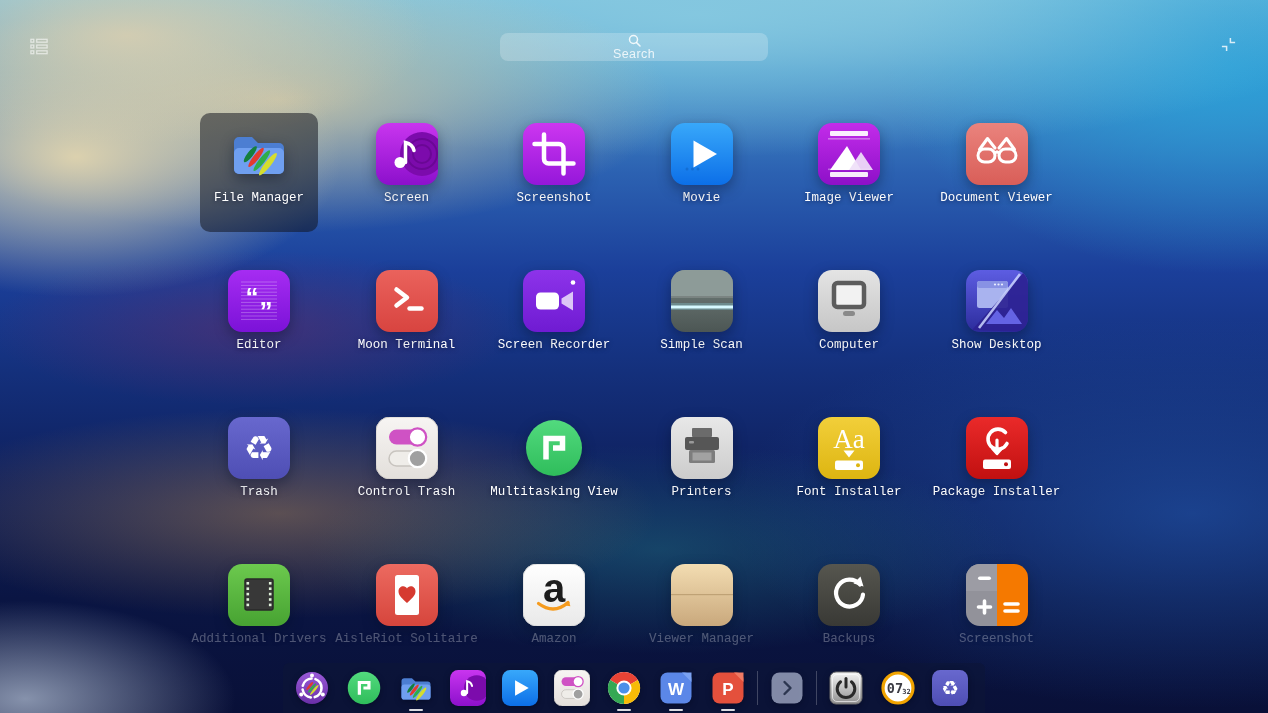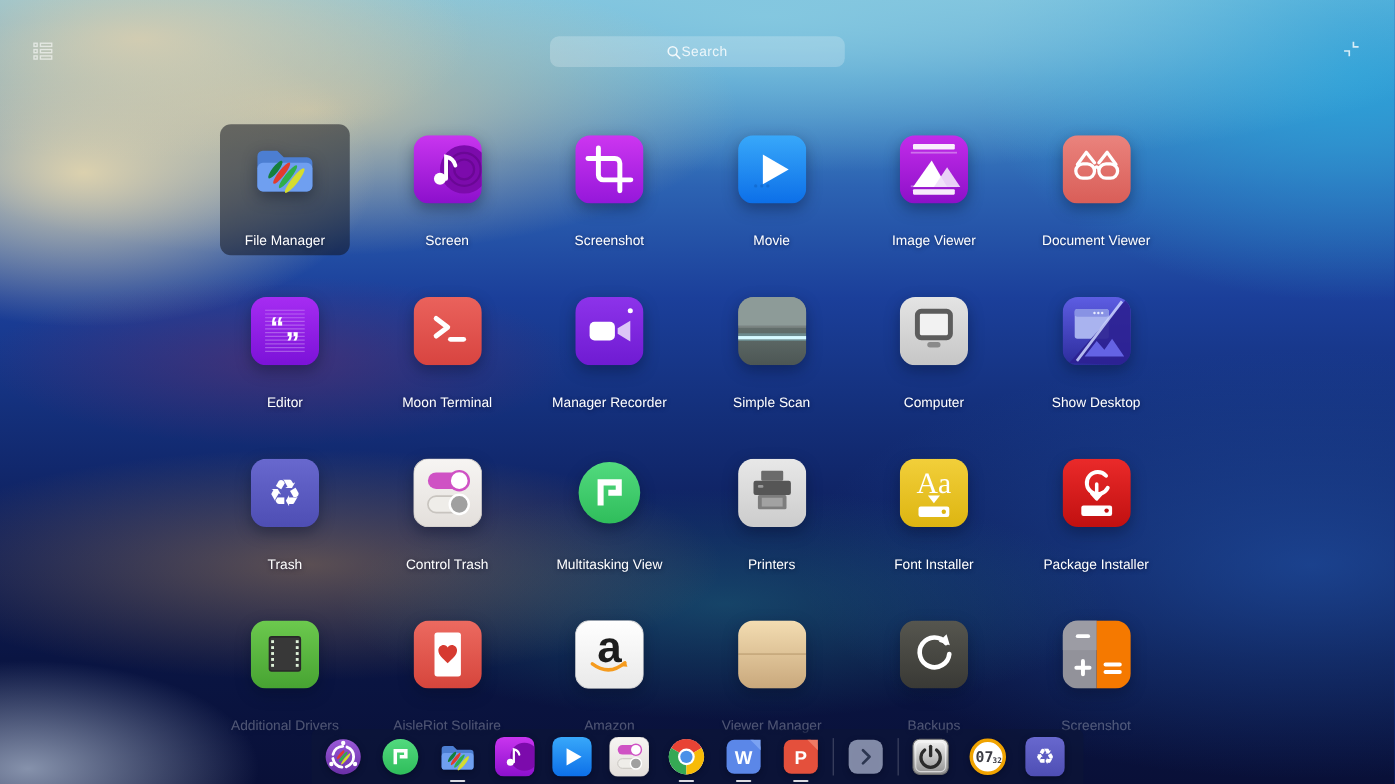--- a/index.html
+++ b/index.html
@@ -23,36 +23,37 @@
       radial-gradient(620px 260px at 94% 72%, rgba(36,90,178,.6),   transparent 75%),
       linear-gradient(180deg,#7cc0dc 0%,#4695cb 10%,#2c62b2 24%,#1b3f9a 38%,#14307c 52%,#0e1f5c 68%,#0a1543 84%,#091038 100%);
   }
   .topbar-icon{position:absolute;z-index:3;cursor:pointer}
   .list-toggle{left:30px;top:37px}
   .collapse-toggle{right:31px;top:36px}
   .searchbox{
     position:absolute;left:500px;top:33px;width:268px;height:28px;z-index:3;
     background:rgba(255,255,255,.22);border-radius:8px;
     display:flex;align-items:center;justify-content:center;gap:0;
-    color:rgba(255,255,255,.82);font-size:12.5px;letter-spacing:.4px;cursor:text;
+    color:rgba(255,255,255,.82);font-size:12.5px;letter-spacing:.4px;cursor:text;flex-direction:column;
   }
   .appgrid{
     position:absolute;left:200px;top:113px;z-index:2;
     display:grid;grid-template-columns:repeat(6,118px);
     column-gap:29.5px;row-gap:28.5px;
   }
   .cell{
     width:118px;height:118.5px;box-sizing:border-box;border-radius:10px;
     display:flex;flex-direction:column;align-items:center;padding-top:10px;cursor:pointer;
   }
   .cell.selected{background:rgba(15,17,27,.52)}
   .appicon{width:62px;height:62px;filter:drop-shadow(0 5px 7px rgba(2,10,35,.38))}
   .applabel{
-    margin-top:27px;font-size:12.5px;color:#fff;white-space:nowrap;
+    margin-top:6px;font-size:12.5px;color:#fff;white-space:nowrap;
     text-shadow:0 1px 4px rgba(0,10,40,.55);
+    font-family:Liberation Mono, monospace;
   }
   .cell.faded .applabel{opacity:.28}
   .dock{
     position:absolute;left:283px;top:663px;width:702px;height:50px;z-index:5;
     background:rgba(13,22,55,.55);border-radius:6px 6px 0 0;
     display:flex;align-items:center;padding:0 3px;box-sizing:border-box;
   }
   .ditem{width:52px;height:50px;position:relative;display:flex;align-items:center;justify-content:center;cursor:pointer}
   .ditem svg{filter:drop-shadow(0 2px 3px rgba(0,5,25,.45))}
   .ind{position:absolute;bottom:2px;left:50%;transform:translateX(-50%);width:14px;height:2.5px;border-radius:2px;background:rgba(255,255,255,.85)}
@@ -296,21 +297,21 @@
     <span class="applabel">Moon Terminal</span>
   </div>
 
   <div class="cell">
     <svg class="appicon" viewBox="0 0 62 62">
       <rect width="62" height="62" rx="14" fill="url(#grec)"></rect>
       <rect x="13" y="22.5" width="23" height="17" rx="4.5" fill="#fff"></rect>
       <path d="M38.5,28.5 L50,21.5 V40.5 L38.5,33.5 z" fill="#dcc6f6"></path>
       <circle cx="50" cy="12.5" r="2.3" fill="#fff"></circle>
     </svg>
-    <span class="applabel">Manager Recorder</span>
+    <span class="applabel">Screen Recorder</span>
   </div>
 
   <div class="cell">
     <svg class="appicon" viewBox="0 0 62 62">
       <g clip-path="url(#sq)">
         <rect width="62" height="62" fill="url(#gscan)"></rect>
         <rect width="62" height="26" fill="#8d9b98"></rect>
         <rect y="26" width="62" height="2" fill="rgba(255,255,255,.15)"></rect>
         <rect y="33" width="62" height="7" fill="rgba(150,240,255,.25)"></rect>
         <rect y="35.5" width="62" height="3" fill="#d6f9ff"></rect>

